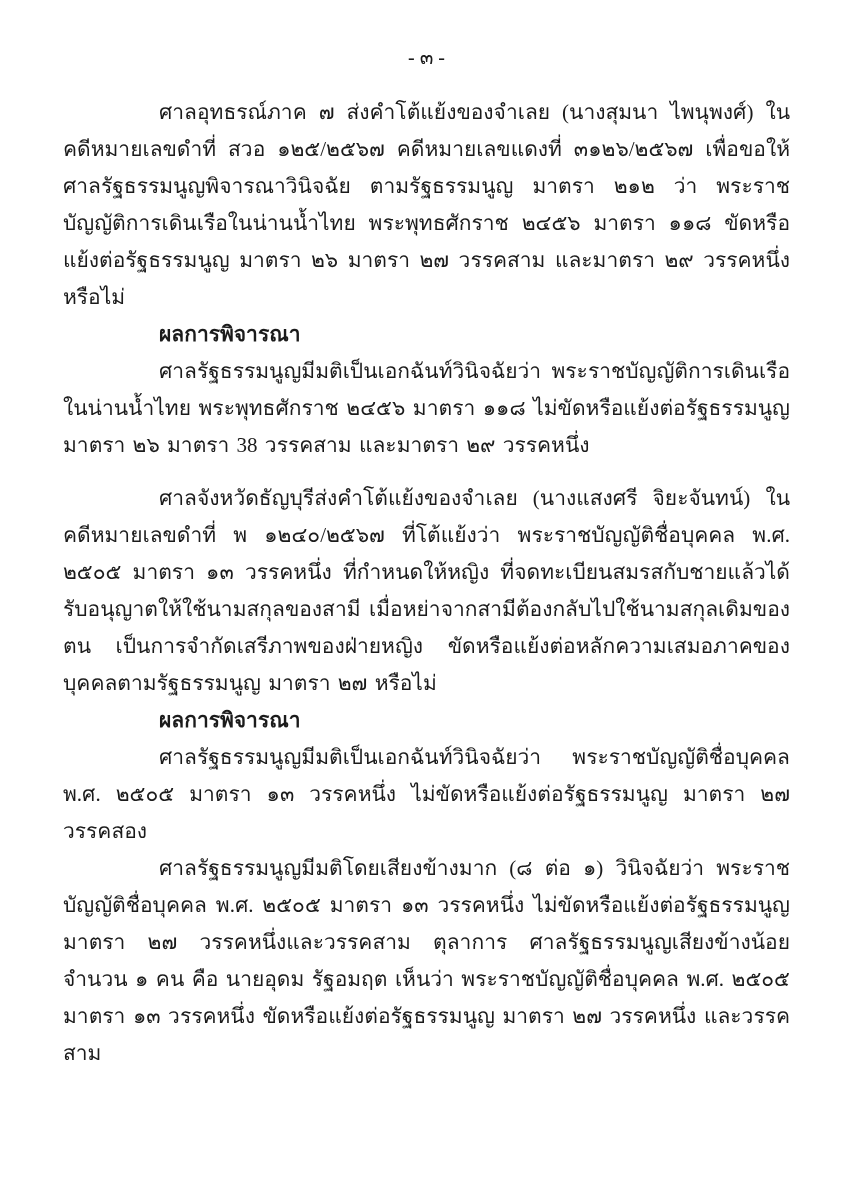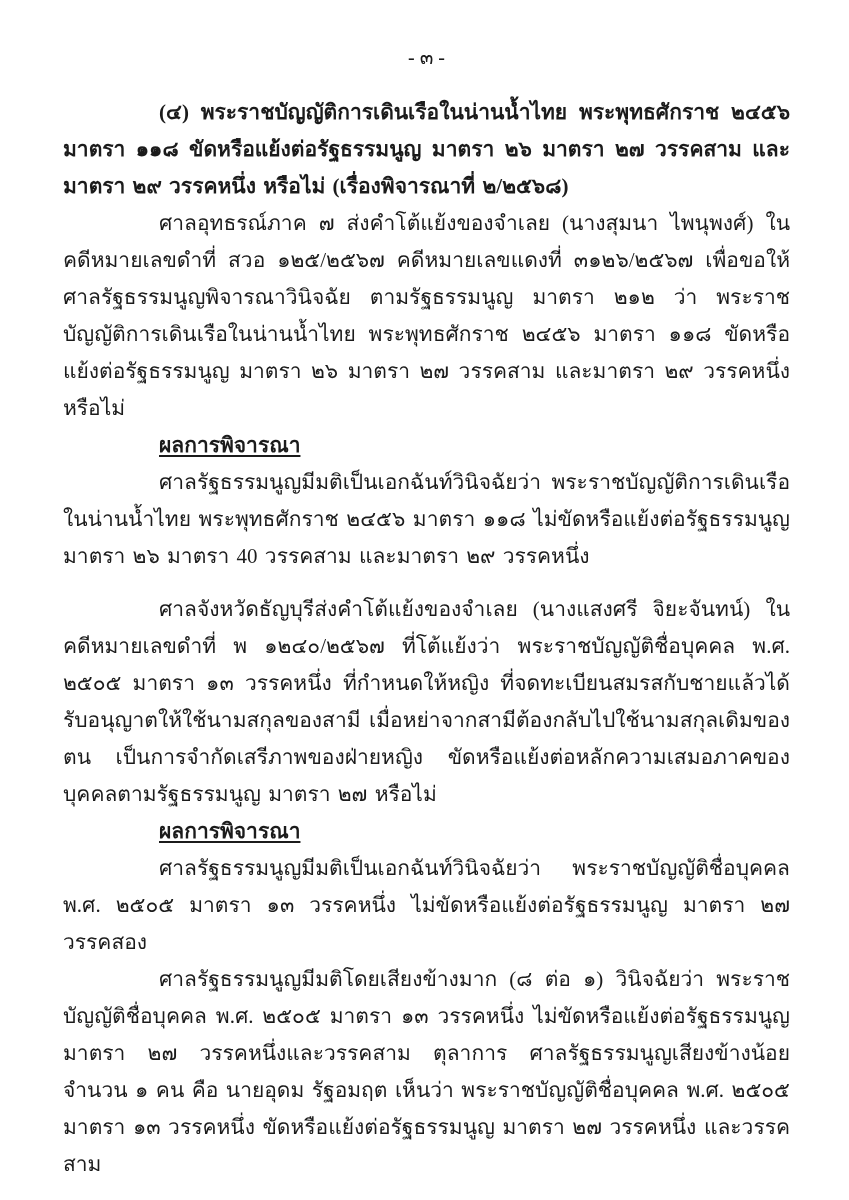--- a/index.html
+++ b/index.html
@@ -39,41 +39,39 @@
     font-weight: bold;
   }
   .result-heading {
     margin: 0;
     font-size: 21px;
     line-height: 37px;
     text-indent: 96px;
     font-weight: bold;
   }
   .result-heading .underlined {
-    text-decoration: underline;
     text-underline-offset: 3px;
   }
   .section-gap {
     margin-top: 16px;
   }
 </style>
 </head>
 <body>
 
 <div class="page">
 
   <p class="page-number">- ๓ -</p>
 
   <div>
-    <p class="para bold">(๔) พระราชบัญญัติการเดินเรือในน่านน้ำไทย พระพุทธศักราช ๒๔๕๖ มาตรา ๑๑๘ ขัดหรือแย้งต่อรัฐธรรมนูญ มาตรา ๒๖ มาตรา ๒๗ วรรคสาม และมาตรา ๒๙ วรรคหนึ่ง หรือไม่ (เรื่องพิจารณาที่ ๒/๒๕๖๘)</p>
     <p class="para">ศาลอุทธรณ์ภาค ๗ ส่งคำโต้แย้งของจำเลย (นางสุมนา ไพนุพงศ์) ในคดีหมายเลขดำที่ สวอ ๑๒๕/๒๕๖๗ คดีหมายเลขแดงที่ ๓๑๒๖/๒๕๖๗ เพื่อขอให้ศาลรัฐธรรมนูญพิจารณาวินิจฉัย ตามรัฐธรรมนูญ มาตรา ๒๑๒ ว่า พระราชบัญญัติการเดินเรือในน่านน้ำไทย พระพุทธศักราช ๒๔๕๖ มาตรา ๑๑๘ ขัดหรือแย้งต่อรัฐธรรมนูญ มาตรา ๒๖ มาตรา ๒๗ วรรคสาม และมาตรา ๒๙ วรรคหนึ่ง หรือไม่</p>
     <p class="result-heading">
       <span class="underlined">ผลการพิจารณา</span>
     </p>
-    <p class="para">ศาลรัฐธรรมนูญมีมติเป็นเอกฉันท์วินิจฉัยว่า พระราชบัญญัติการเดินเรือในน่านน้ำไทย พระพุทธศักราช ๒๔๕๖ มาตรา ๑๑๘ ไม่ขัดหรือแย้งต่อรัฐธรรมนูญ มาตรา ๒๖ มาตรา 40 วรรคสาม และมาตรา ๒๙ วรรคหนึ่ง</p>
+    <p class="para">ศาลรัฐธรรมนูญมีมติเป็นเอกฉันท์วินิจฉัยว่า พระราชบัญญัติการเดินเรือในน่านน้ำไทย พระพุทธศักราช ๒๔๕๖ มาตรา ๑๑๘ ไม่ขัดหรือแย้งต่อรัฐธรรมนูญ มาตรา ๒๖ มาตรา 38 วรรคสาม และมาตรา ๒๙ วรรคหนึ่ง</p>
   </div>
 
   <div class="section-gap">
     <p class="para">ศาลจังหวัดธัญบุรีส่งคำโต้แย้งของจำเลย (นางแสงศรี จิยะจันทน์) ในคดีหมายเลขดำที่ พ ๑๒๔๐/๒๕๖๗ ที่โต้แย้งว่า พระราชบัญญัติชื่อบุคคล พ.ศ. ๒๕๐๕ มาตรา ๑๓ วรรคหนึ่ง ที่กำหนดให้หญิง ที่จดทะเบียนสมรสกับชายแล้วได้รับอนุญาตให้ใช้นามสกุลของสามี เมื่อหย่าจากสามีต้องกลับไปใช้นามสกุลเดิมของตน เป็นการจำกัดเสรีภาพของฝ่ายหญิง ขัดหรือแย้งต่อหลักความเสมอภาคของบุคคลตามรัฐธรรมนูญ มาตรา ๒๗ หรือไม่</p>
     <p class="result-heading">
       <span class="underlined">ผลการพิจารณา</span>
     </p>
     <p class="para">ศาลรัฐธรรมนูญมีมติเป็นเอกฉันท์วินิจฉัยว่า พระราชบัญญัติชื่อบุคคล พ.ศ. ๒๕๐๕ มาตรา ๑๓ วรรคหนึ่ง ไม่ขัดหรือแย้งต่อรัฐธรรมนูญ มาตรา ๒๗ วรรคสอง</p>
     <p class="para">ศาลรัฐธรรมนูญมีมติโดยเสียงข้างมาก (๘ ต่อ ๑) วินิจฉัยว่า พระราชบัญญัติชื่อบุคคล พ.ศ. ๒๕๐๕ มาตรา ๑๓ วรรคหนึ่ง ไม่ขัดหรือแย้งต่อรัฐธรรมนูญ มาตรา ๒๗ วรรคหนึ่งและวรรคสาม ตุลาการ ศาลรัฐธรรมนูญเสียงข้างน้อย จำนวน ๑ คน คือ นายอุดม รัฐอมฤต เห็นว่า พระราชบัญญัติชื่อบุคคล พ.ศ. ๒๕๐๕ มาตรา ๑๓ วรรคหนึ่ง ขัดหรือแย้งต่อรัฐธรรมนูญ มาตรา ๒๗ วรรคหนึ่ง และวรรคสาม</p>
   </div>

